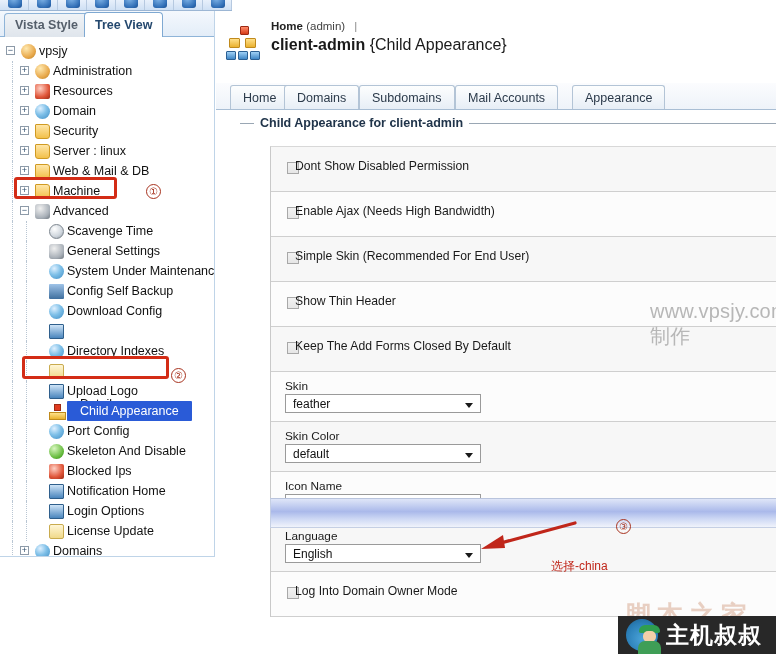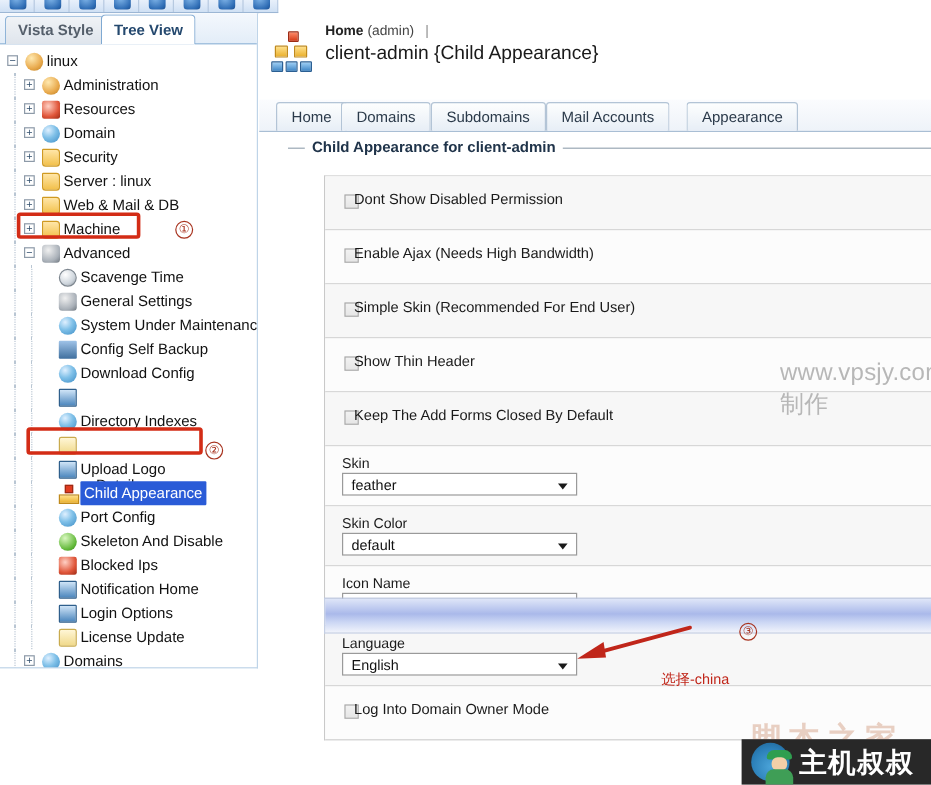--- a/index.html
+++ b/index.html
@@ -69,21 +69,21 @@
   }
   .tnode .ic {
     position:absolute; top:3px; width:15px; height:15px; border-radius:2px;
   }
   .tnode .lb { position:absolute; top:0; }
   .tnode .dots {
     position:absolute; left:0; top:0; height:20px; width:1px;
     border-left:1px dotted #b9c6d3;
   }
   .tnode.sel .lb {
-    background:#2a5bd7; color:#fff; padding:0 3px; border-radius:1px;
+    background:#2a5bd7; color:#fff; padding:0 13px; border-radius:1px;
   }
 
   
   .ic.folder   { background: linear-gradient(to bottom,#ffe6a8 0%, #f2c04a 100%); border:1px solid #d09a22; border-radius:1px 3px 3px 3px;}
   .ic.globe    { background: radial-gradient(circle at 35% 30%, #dff0ff 0%, #7fc0e8 45%, #3d8cc4 100%); border-radius:50%;}
   .ic.people   { background: radial-gradient(circle at 35% 30%, #ffe9b0 0%, #e8a94c 60%, #b77b20 100%); border-radius:50%;}
   .ic.green    { background: radial-gradient(circle at 35% 30%, #d9f7c0 0%, #63b93a 65%, #2e7d18 100%); border-radius:50%;}
   .ic.grayg    { background: radial-gradient(circle at 35% 30%, #f0f0f0 0%, #a9b0b8 65%, #6d757d 100%); border-radius:3px;}
   .ic.red      { background: radial-gradient(circle at 35% 30%, #ffd0c4 0%, #e0563a 60%, #9c2a14 100%); border-radius:2px;}
   .ic.clock    { background: radial-gradient(circle at 35% 30%, #ffffff 0%, #cfd6dd 60%, #8d969f 100%); border-radius:50%; border:1px solid #7d868f;}
@@ -112,21 +112,21 @@
   .ph-icon .y2 { left:19px; top:12px; width:11px; height:10px; background:linear-gradient(to bottom,#ffe08a,#eab12f); border:1px solid #c08a1c;}
   .ph-icon .b1 { left:0px;  top:25px; width:10px; height:9px; background:linear-gradient(to bottom,#9fd0f5,#3f86c6); border:1px solid #2b5f93;}
   .ph-icon .b2 { left:12px; top:25px; width:10px; height:9px; background:linear-gradient(to bottom,#9fd0f5,#3f86c6); border:1px solid #2b5f93;}
   .ph-icon .b3 { left:24px; top:25px; width:10px; height:9px; background:linear-gradient(to bottom,#9fd0f5,#3f86c6); border:1px solid #2b5f93;}
 
   .crumb { position:absolute; left:45px; top:0px; font-size:11.5px; color:#222; }
   .crumb .home { font-weight:bold; }
   .crumb .admin { color:#444; }
   .crumb .sep { color:#8a8a8a; margin-left:6px; }
   .ptitle { position:absolute; left:45px; top:16px; font-size:16px; color:#1a1a1a; }
-  .ptitle .strong { font-weight:normal;text-align:center; }
+  .ptitle .strong { font-weight:bold;text-align:center; }
   .ptitle .brace { font-weight:normal; }
 
   .tabbar {
     position:absolute; left:0; top:72px; width:100%; height:27px;
     border-bottom:1px solid #a9bed4;
     background: linear-gradient(to bottom,#fbfcfe 0%, #eef3f9 100%);
   }
   .ctab {
     position:absolute; top:2px; height:24px; line-height:24px;
     padding:0 12px; font-size:12.5px; color:#2b3a4a;
@@ -261,21 +261,21 @@
 
   <div class="leftpane">
     <div class="tabrow">
       <div class="ltab" id="t-vista">Vista Style</div>
       <div class="ltab sel" id="t-tree">Tree View</div>
     </div>
     <div class="tree" id="tree-root">
         <div class="tnode">
           <div class="exp" style="left: 6px;">−</div>
           <div class="ic people" style="left: 21px;"></div>
-          <div class="lb" style="left: 39px;">linux</div>
+          <div class="lb" style="left: 39px;">vpsjy</div>
         </div>
         <div class="tnode">
           <div class="dots" style="left: 12px;"></div>
           <div class="exp" style="left: 20px;">+</div>
           <div class="ic people" style="left: 35px;"></div>
           <div class="lb" style="left: 53px;">Administration</div>
         </div>
         <div class="tnode">
           <div class="dots" style="left: 12px;"></div>
           <div class="exp" style="left: 20px;">+</div>

